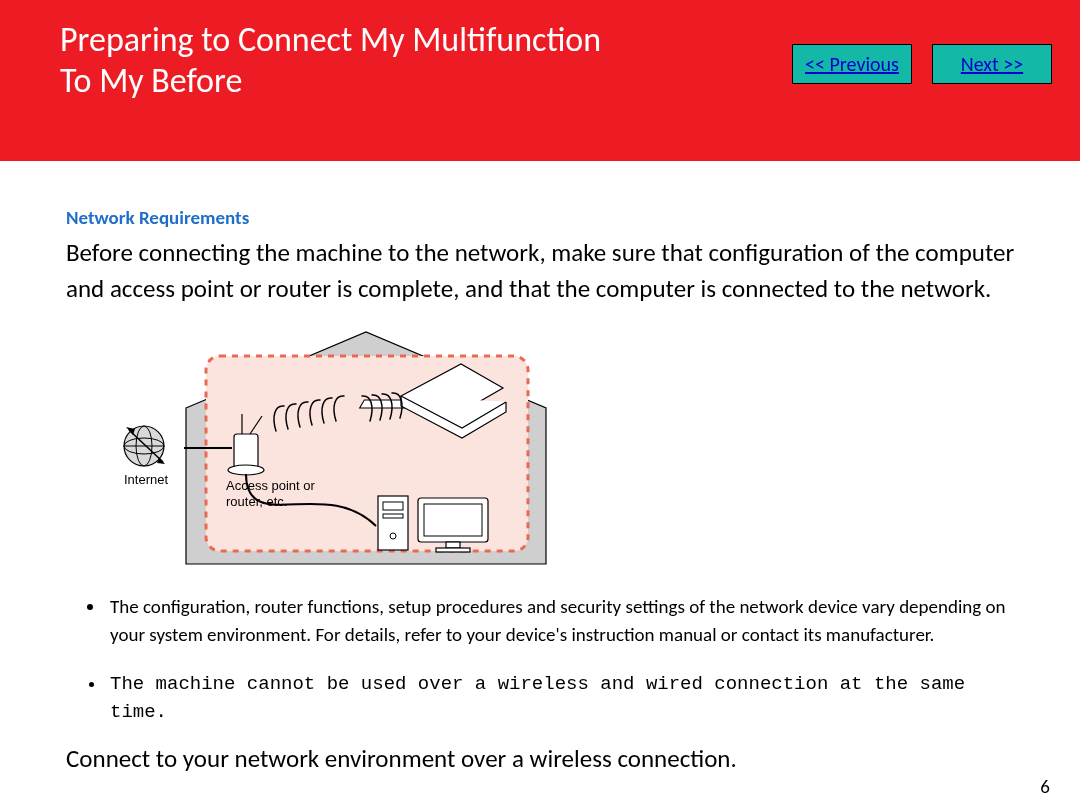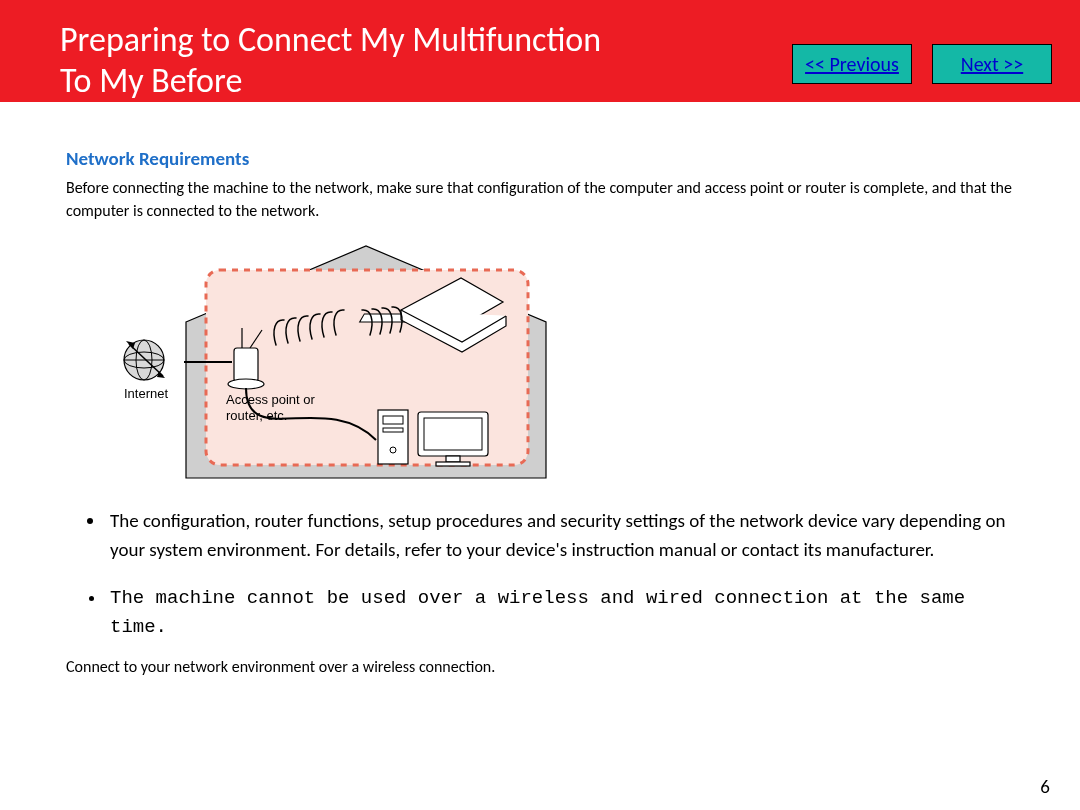--- a/index.html
+++ b/index.html
@@ -16,21 +16,21 @@
     width: 1080px;
     height: 810px;
     background: #fff;
     position: relative;
   }
 
   
   .header {
     background: #ed1c24;
     width: 100%;
-    height: 102px;
+    height: 161px;
     position: relative;
     box-sizing: border-box;
     padding: 20px 60px;
   }
   .title {
     color: #fff;
     font-size: 34px;
     line-height: 1.2;
     font-weight: 400;
   }
@@ -63,21 +63,21 @@
     padding: 45px 60px 0 66px;
     box-sizing: border-box;
   }
   .section-heading {
     color: #1f6fc8;
     font-weight: 700;
     font-size: 19px;
     margin: 0 0 6px 0;
   }
   .body-text {
-    font-size: 16px;
+    font-size: 25px;
     line-height: 1.45;
     margin: 0 0 18px 0;
   }
   .sub-heading {
     font-weight: 700;
     font-size: 16px;
     margin: 12px 0 4px 0;
   }
   ul.notes {
     margin: 0 0 14px 0;

